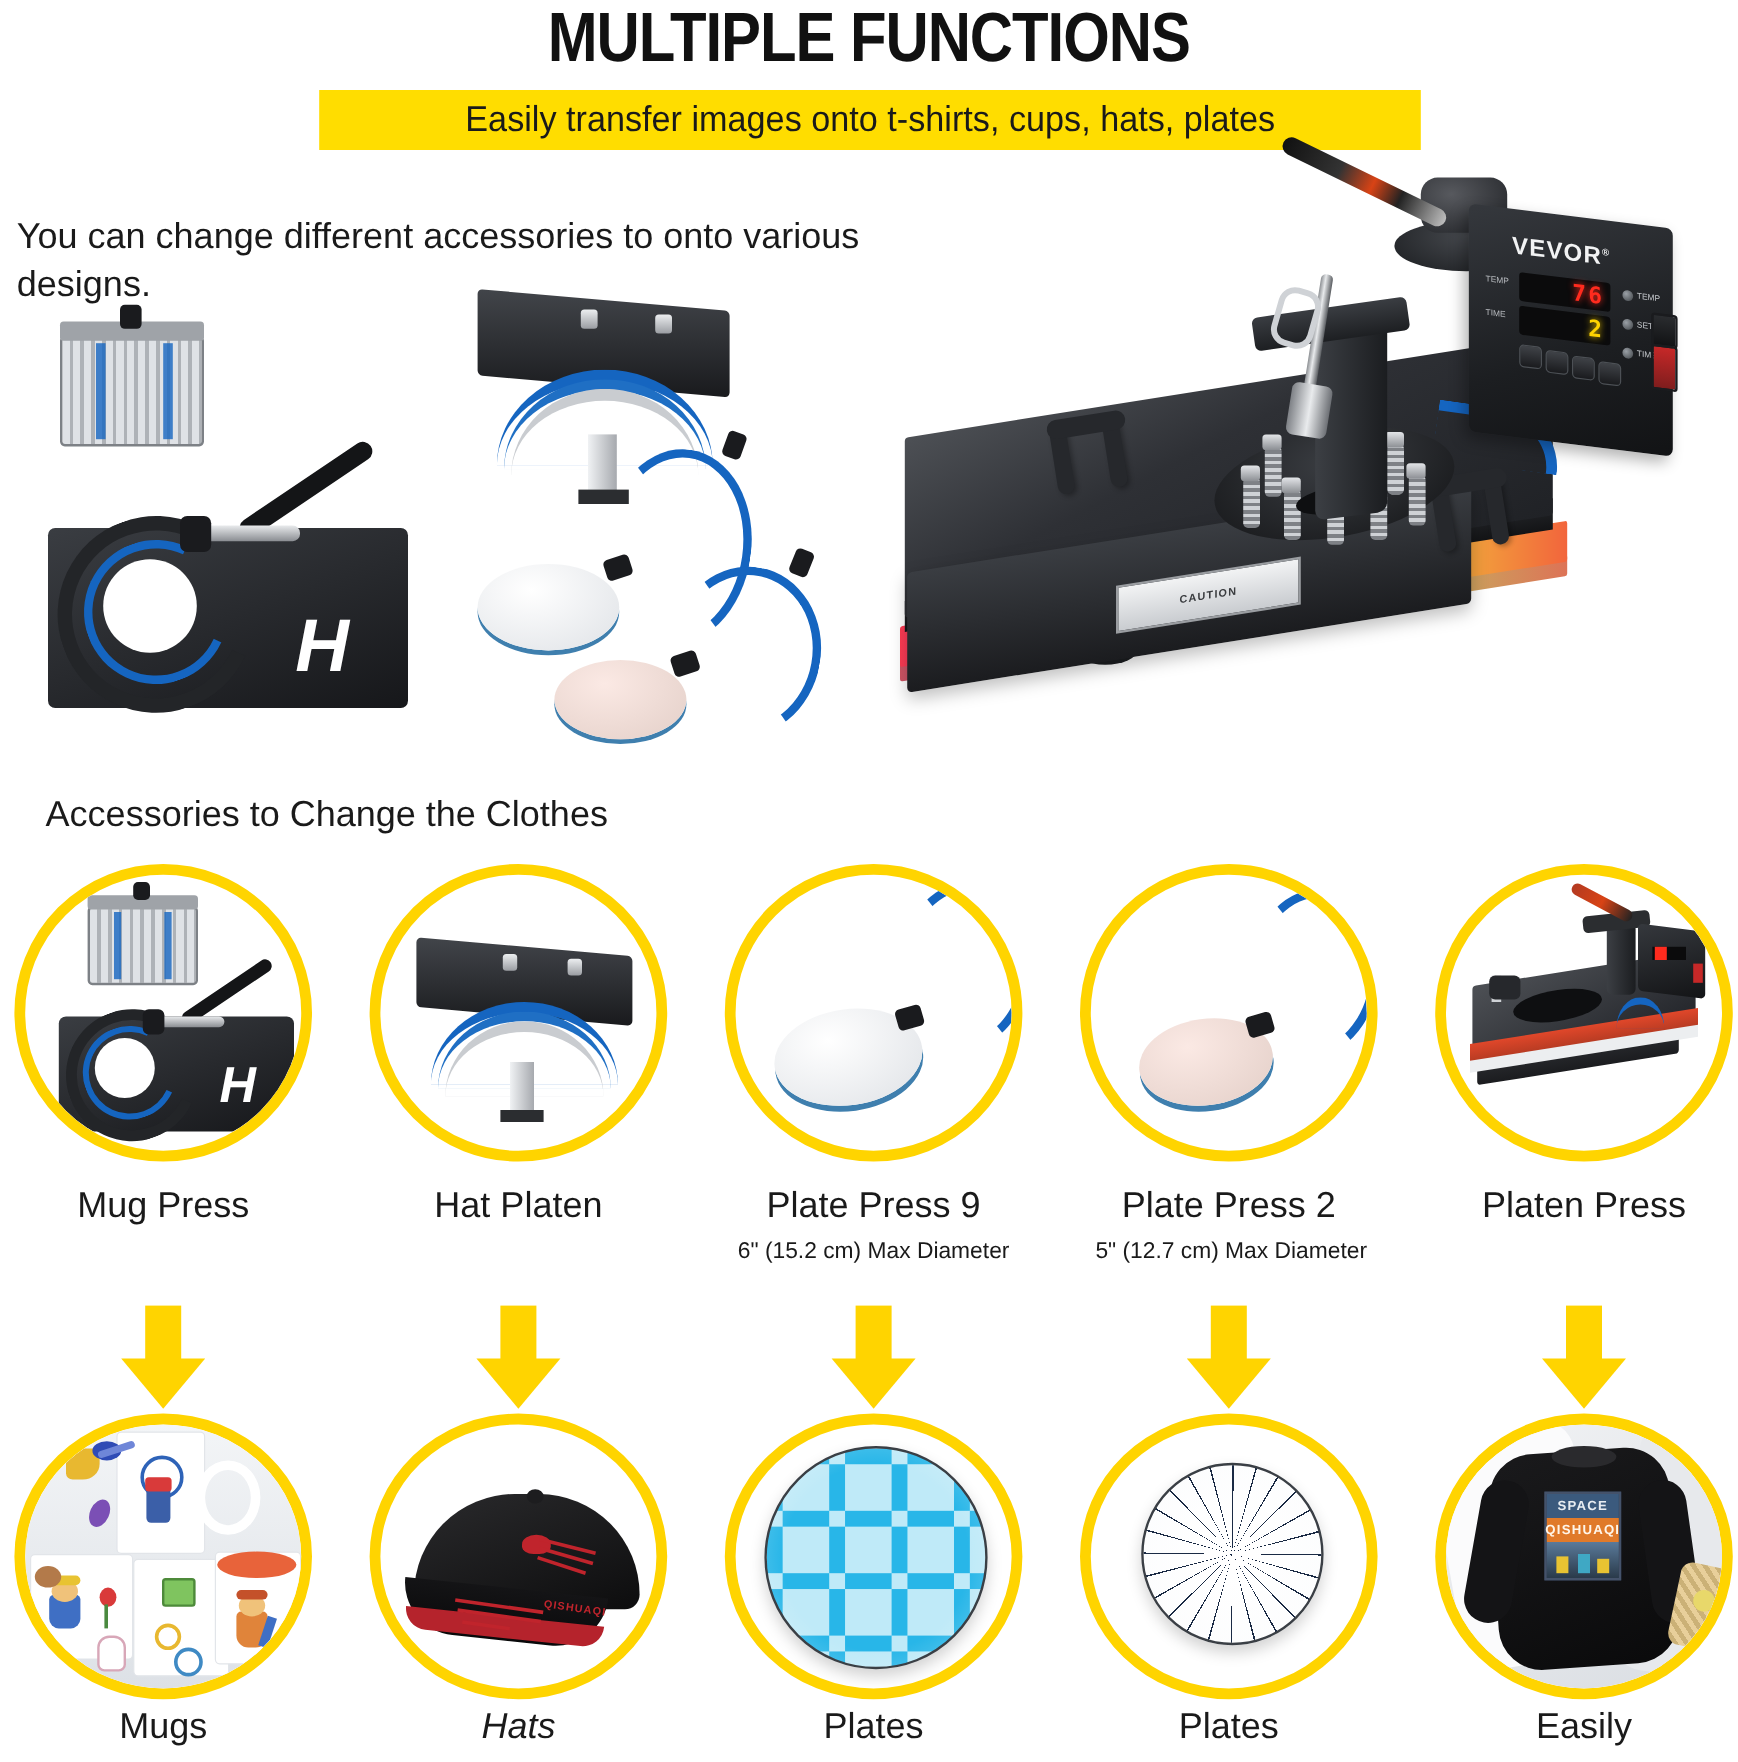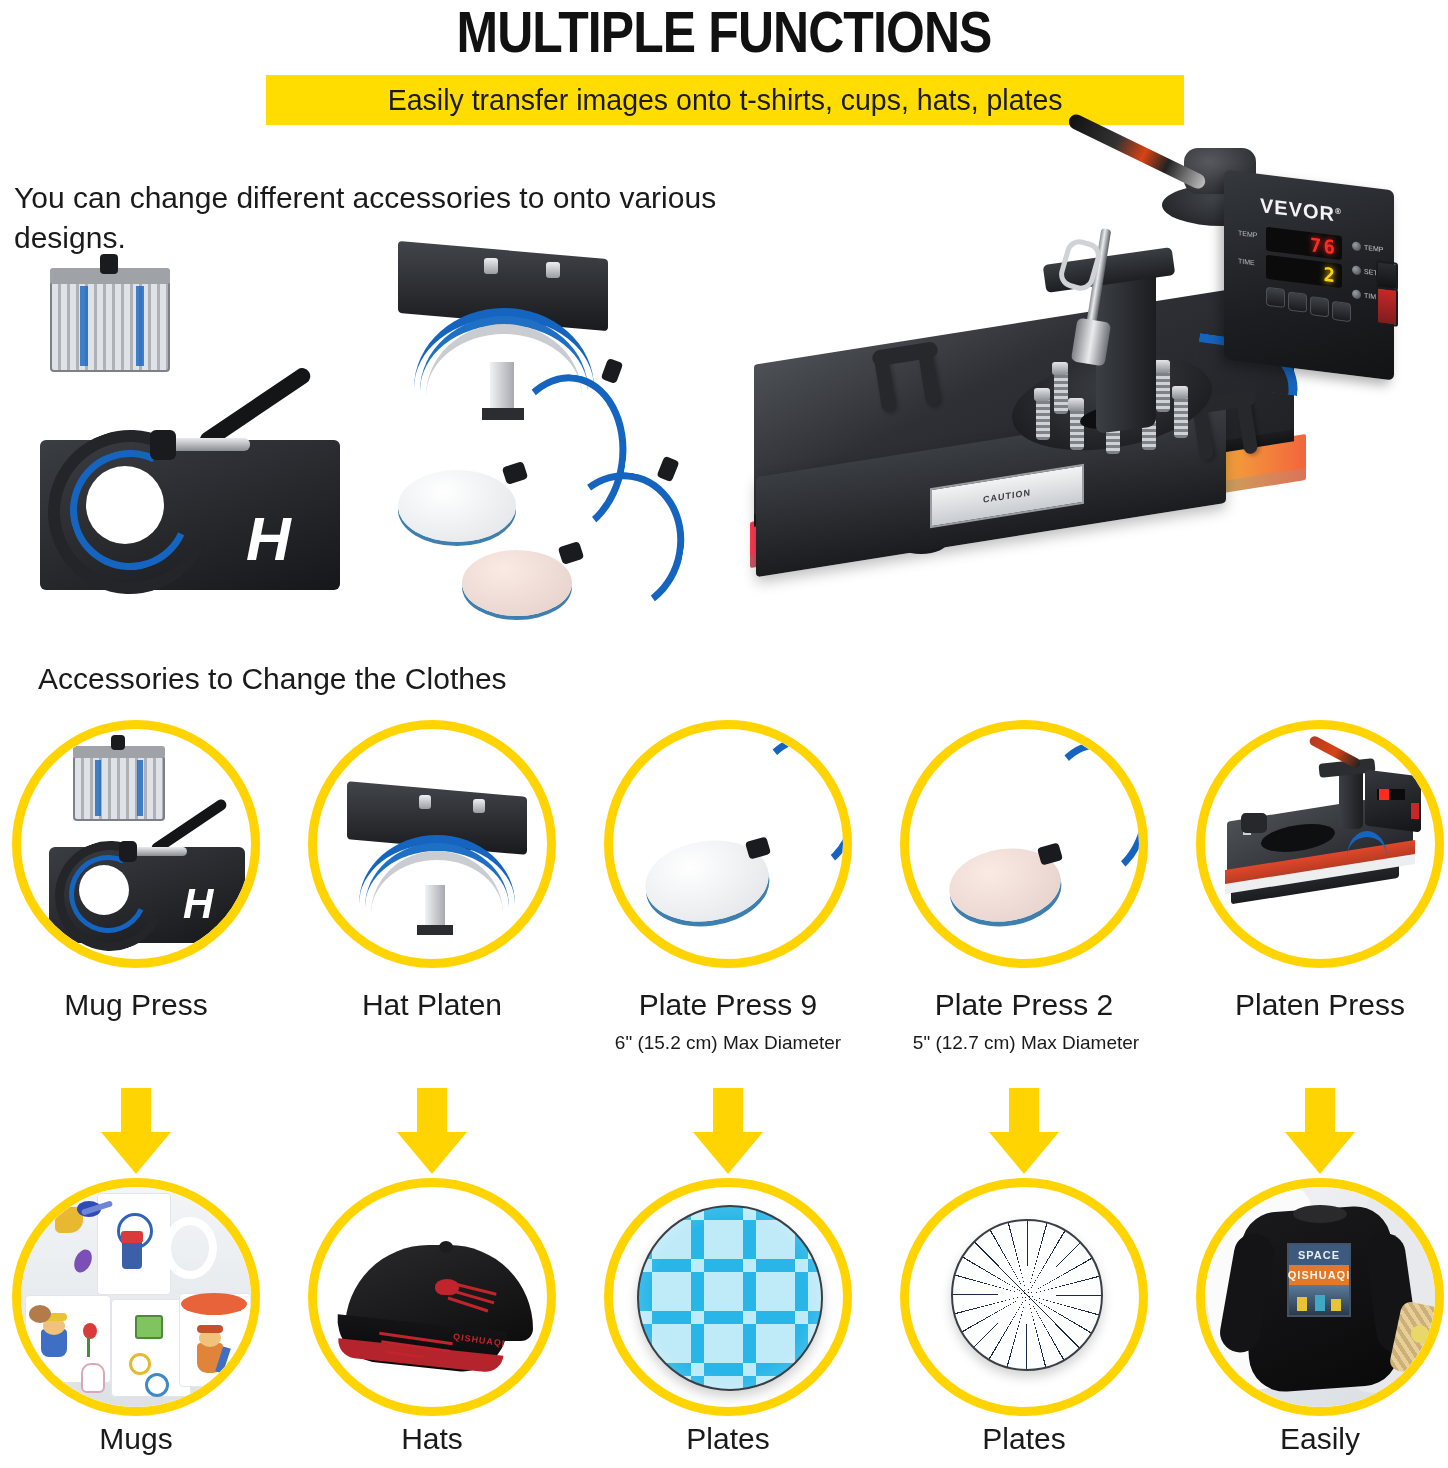--- a/index.html
+++ b/index.html
@@ -423,21 +423,21 @@
       <div style="position:absolute;left:132px;top:100px;width:48px;height:3px;background:#c0242c;transform:rotate(14deg);"></div>
       <div style="position:absolute;left:132px;top:108px;width:46px;height:3px;background:#c0242c;transform:rotate(16deg);"></div>
       <div style="position:absolute;left:130px;top:116px;width:42px;height:3px;background:#c0242c;transform:rotate(18deg);"></div>
       <div style="position:absolute;left:62px;top:150px;width:74px;height:3px;background:#c0242c;transform:rotate(8deg);"></div>
       <div style="position:absolute;left:64px;top:158px;width:70px;height:3px;background:#c0242c;transform:rotate(8deg);"></div>
       <div style="position:absolute;left:68px;top:166px;width:40px;height:3px;background:#c0242c;transform:rotate(8deg);"></div>
       <div style="position:absolute;left:136px;top:148px;font-size:9px;color:#c0242c;letter-spacing:1px;transform:rotate(8deg);font-weight:bold;">QISHUAQI</div>
     </div>
   </div>
 </div>
-<div class="cap" style="left:308px;top:1422px;width:248px;">Hats</div>
+<div class="cap" style="left:308px;top:1422px;width:248px;font-style:italic;">Hats</div>
 
 <div class="ring" style="left:604px;top:1178px;width:248px;height:238px;">
   <div class="ring-inner">
     <div class="plate-photo snowplate" style="left:24px;top:18px;width:186px;height:186px;"></div>
   </div>
 </div>
 <div class="cap" style="left:604px;top:1422px;width:248px;">Plates</div>
 
 <div class="ring" style="left:900px;top:1178px;width:248px;height:238px;">
   <div class="ring-inner">

